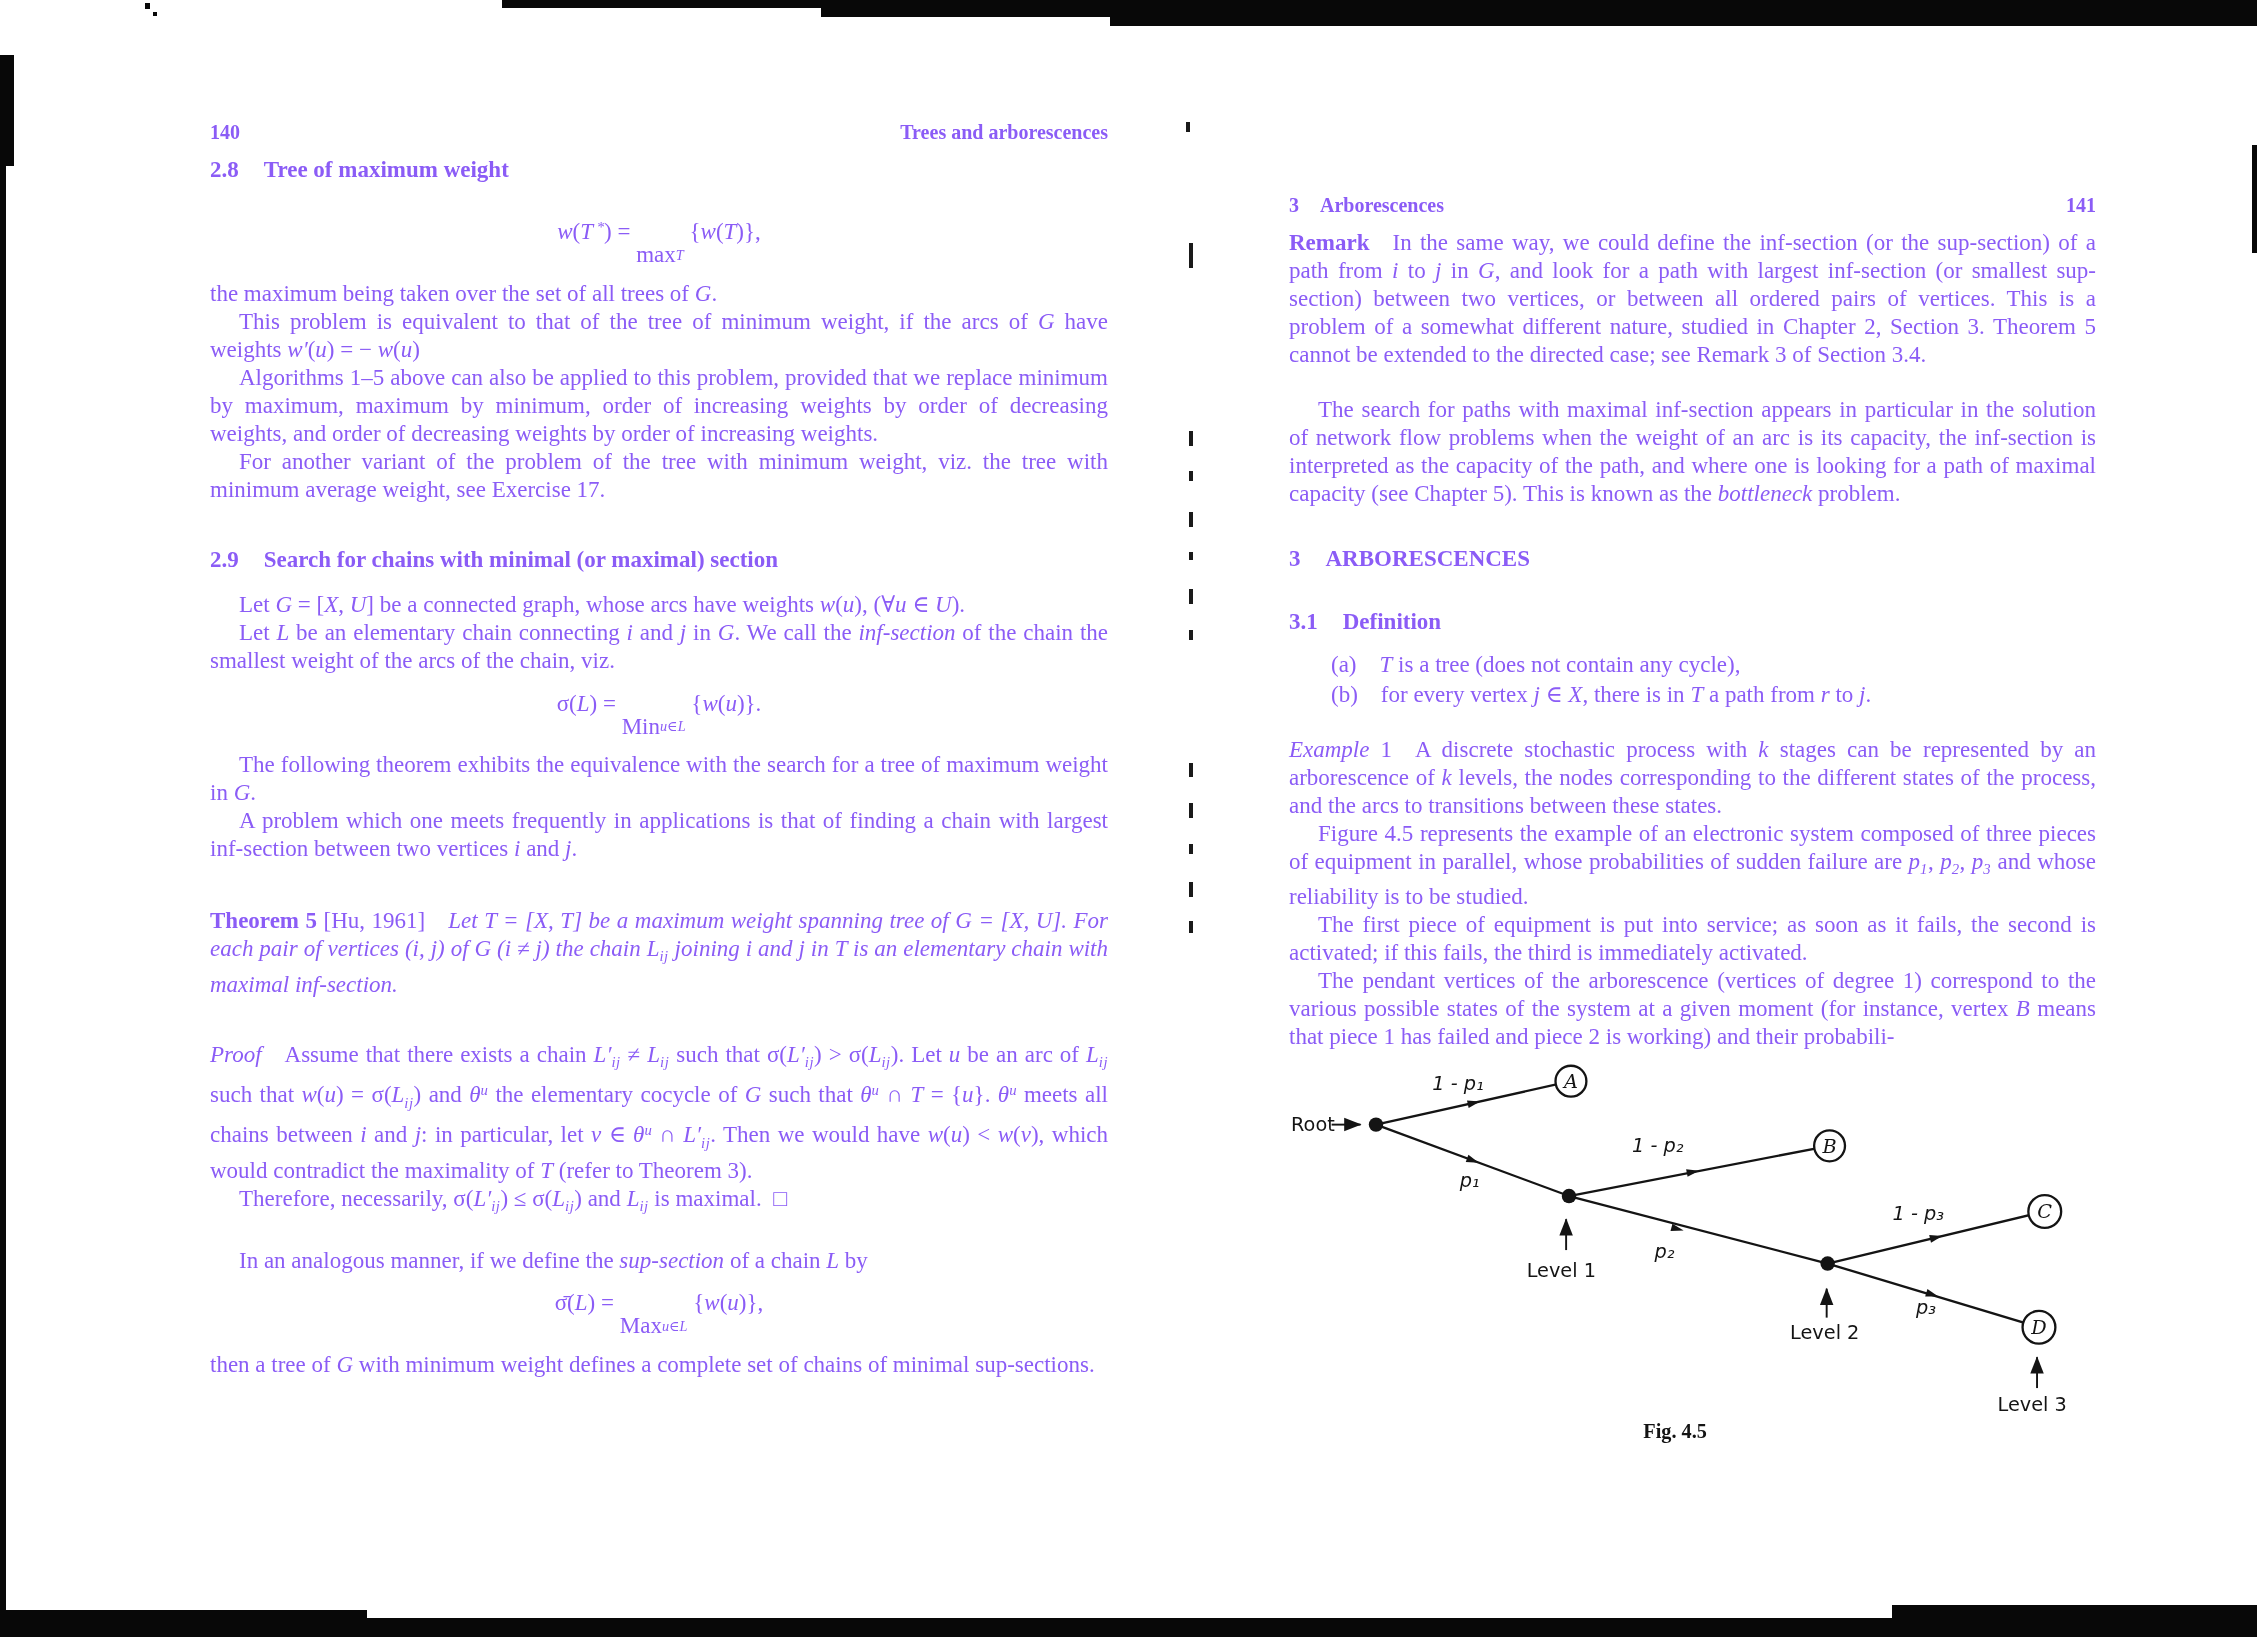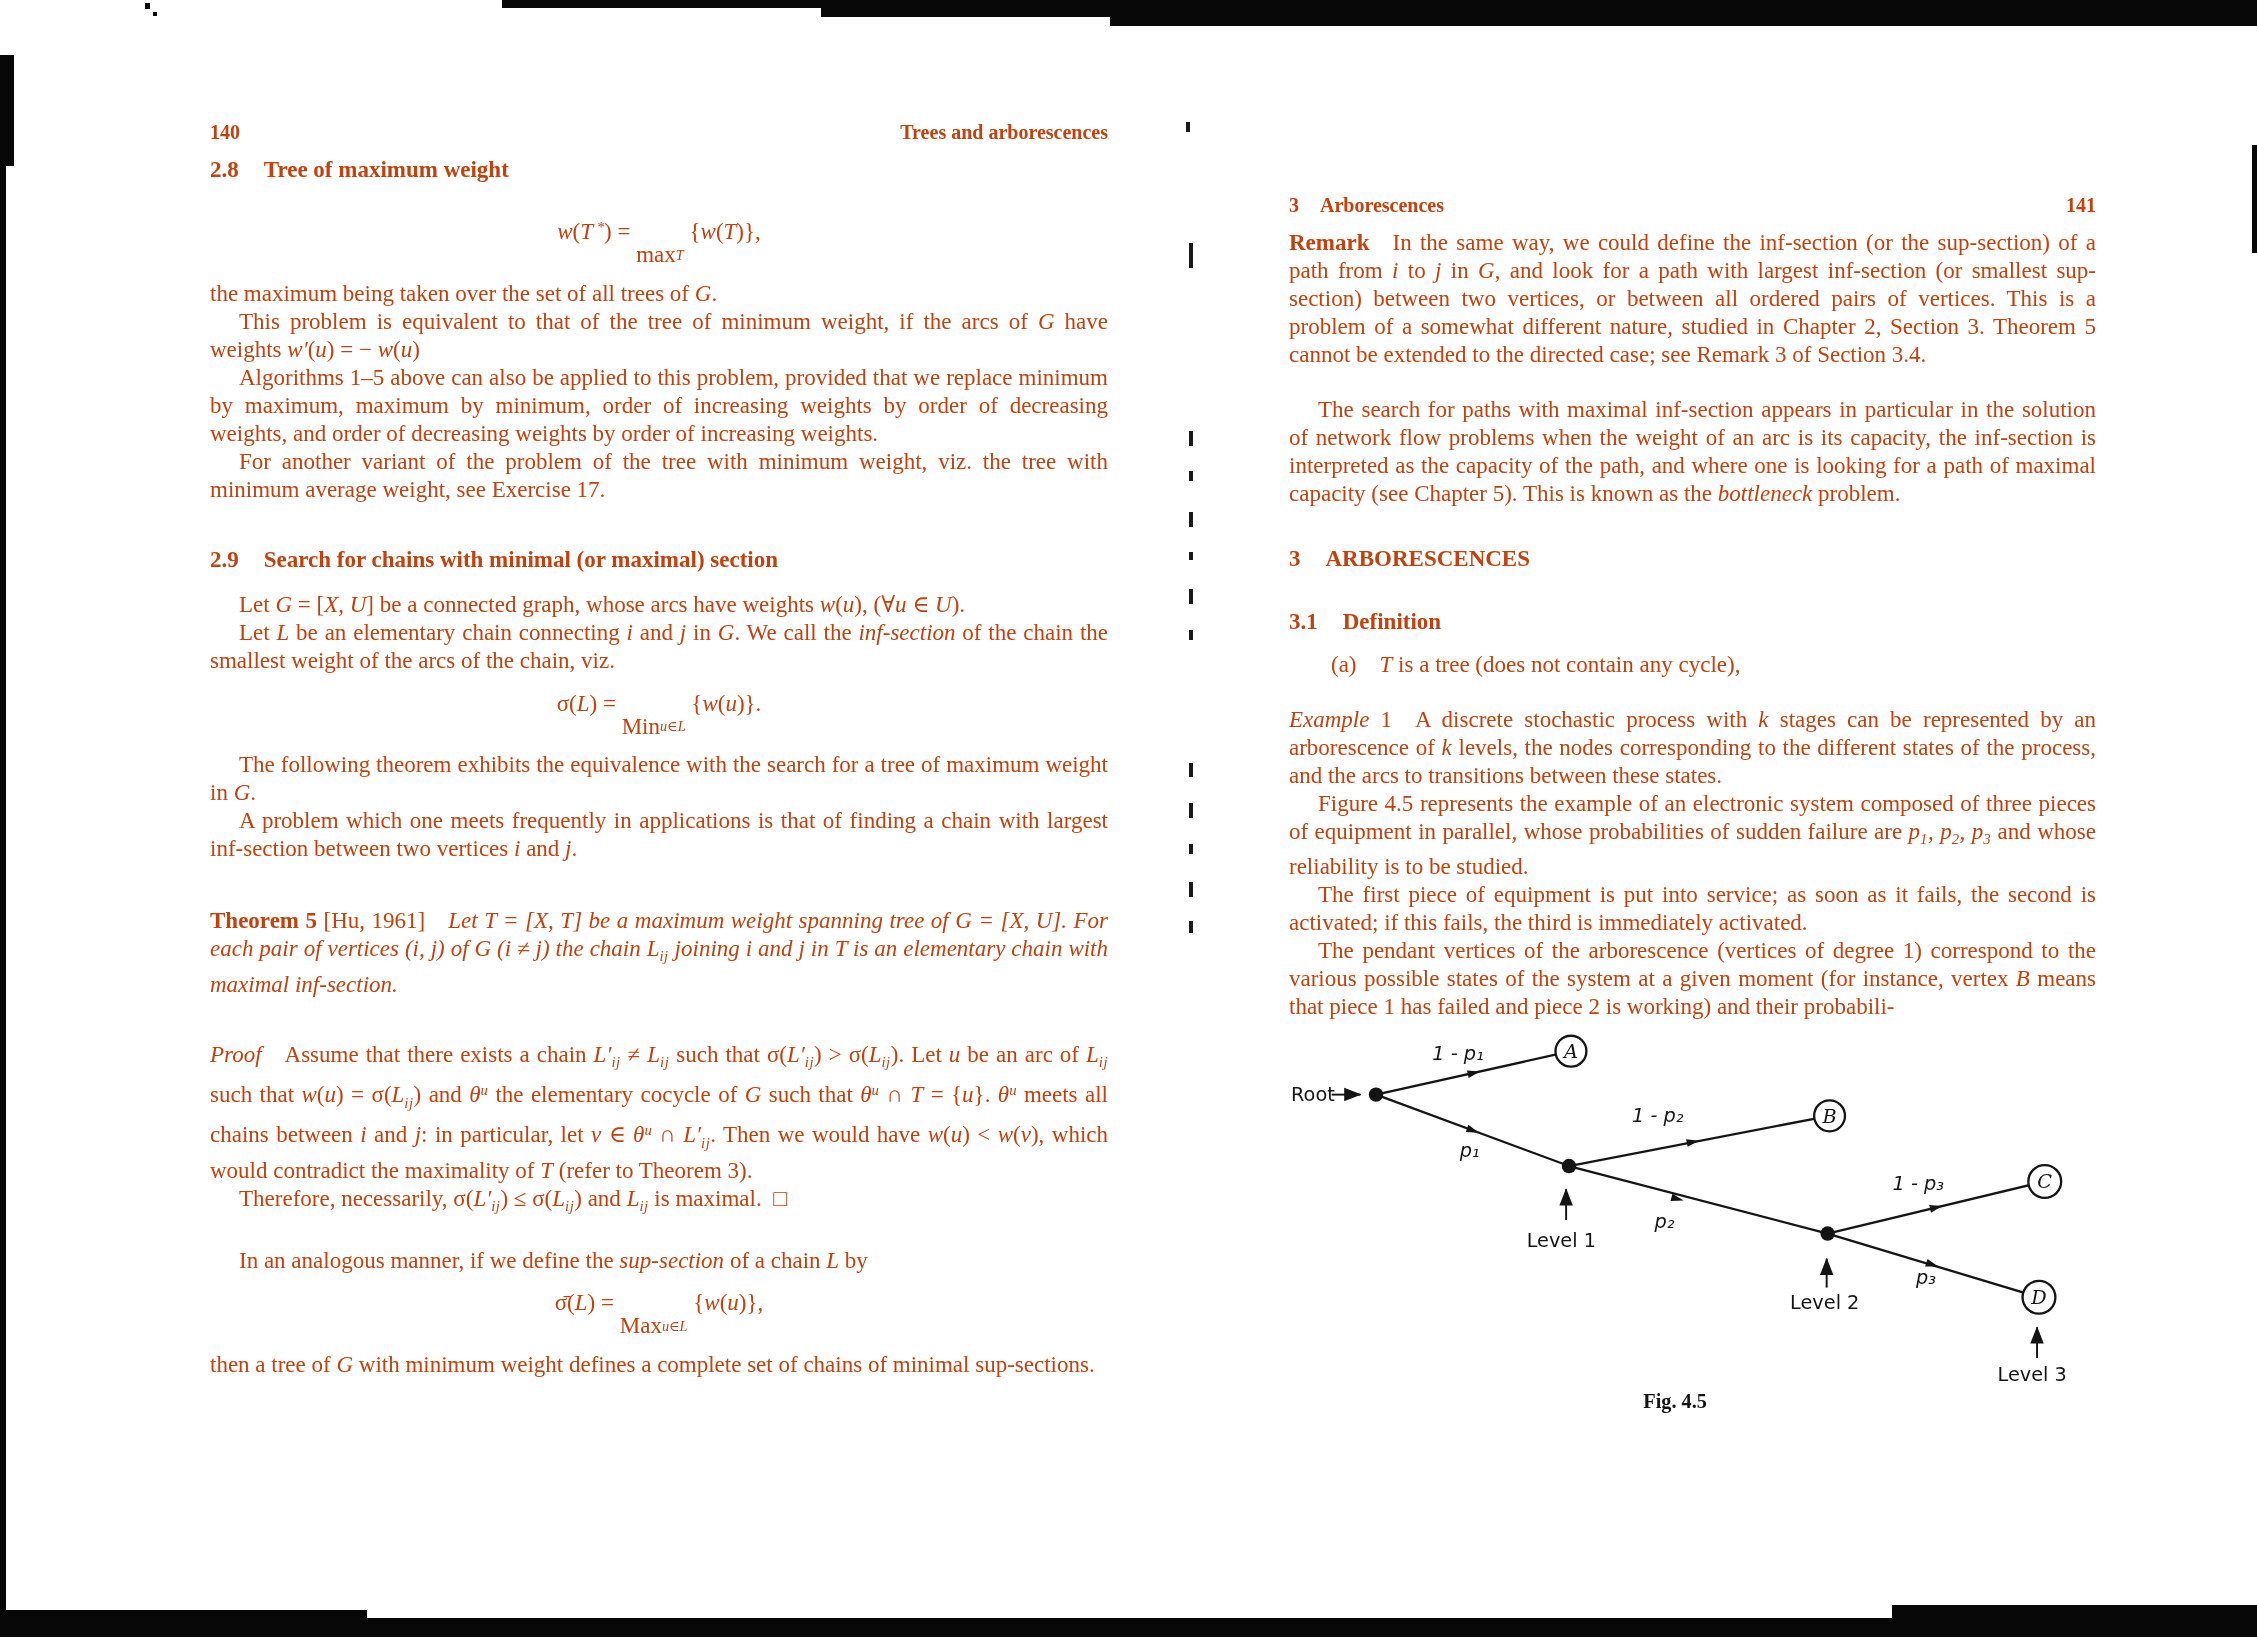--- a/index.html
+++ b/index.html
@@ -1,18 +1,18 @@
 <!DOCTYPE html>
 <html><head>
 <meta charset="utf-8">
 <style>
   html,body{margin:0;padding:0;}
   body{width:2257px;height:1638px;background:#e9e9e9;}
   .scan{position:relative;width:2257px;height:1638px;background:#ffffff;overflow:hidden;
-        font-family:"Liberation Serif","DejaVu Serif","DejaVu Sans",serif;color:#c2410c;text-decoration:underline;}
+        font-family:"Liberation Serif","DejaVu Serif","DejaVu Sans",serif;color:#8b5cf6;text-decoration:underline;}
   
   .art{position:absolute;background:#080808;}
   .dash{position:absolute;background:#1a1a1a;width:3.9px;}
   
   .page{position:absolute;font-size:23px;line-height:28px;}
   .page-left{left:210px;top:118px;width:898px;}
   .page-right{left:1289px;top:191px;width:807px;}
   .pg-header{display:flex;justify-content:space-between;font-weight:bold;font-size:20px;margin-bottom:9.7px;}
   .pg-header .hdr-left{display:flex;gap:21px;}
   p{margin:0;text-align:justify;}
@@ -131,20 +131,21 @@
 
     <h2 class="sec-head" style="margin-top:37px;margin-bottom:0;">
       <span class="num">3</span><span>ARBORESCENCES</span>
     </h2>
 
     <h2 class="sec-head" style="margin-top:35px;margin-bottom:15.4px;">
       <span class="num">3.1</span><span>Definition</span>
     </h2>
 
     <p class="list-item" style="margin-top:15.4px;"><span>(a) </span><span class="s-i">T</span><span> is a tree (does not contain any cycle),</span></p>
+    <p class="list-item"><span>(b) for every vertex </span><span class="s-i">j</span><span> ∈ </span><span class="s-i">X</span><span>, there is in </span><span class="s-i">T</span><span> a path from </span><span class="s-i">r</span><span> to </span><span class="s-i">j</span><span>.</span></p>
 
     <p class="gap-t"><span class="s-i">Example</span><span> 1 A discrete stochastic process with </span><span class="s-i">k</span><span> stages can be represented by an arborescence of </span><span class="s-i">k</span><span> levels, the nodes corresponding to the different states of the process, and the arcs to transitions between these states.</span></p>
     <p class="indent"><span>Figure 4.5 represents the example of an electronic system composed of three pieces of equipment in parallel, whose probabilities of sudden failure are </span><span class="s-i">p</span><span class="s-sub">1</span><span>, </span><span class="s-i">p</span><span class="s-sub">2</span><span>, </span><span class="s-i">p</span><span class="s-sub">3</span><span> and whose reliability is to be studied.</span></p>
     <p class="indent"><span>The first piece of equipment is put into service; as soon as it fails, the second is activated; if this fails, the third is immediately activated.</span></p>
     <p class="indent"><span>The pendant vertices of the arborescence (vertices of degree 1) correspond to the various possible states of the system at a given moment (for instance, vertex </span><span class="s-i">B</span><span> means that piece 1 has failed and piece 2 is working) and their probabili-</span></p>
 
     <div class="fig-wrap">
       <svg class="fig-svg" width="809" height="386" viewBox="0 0 838 400" style="font-size:23.5px">
         <defs>
           <marker id="ah" markerWidth="11" markerHeight="9" refX="8.5" refY="4" orient="auto">

